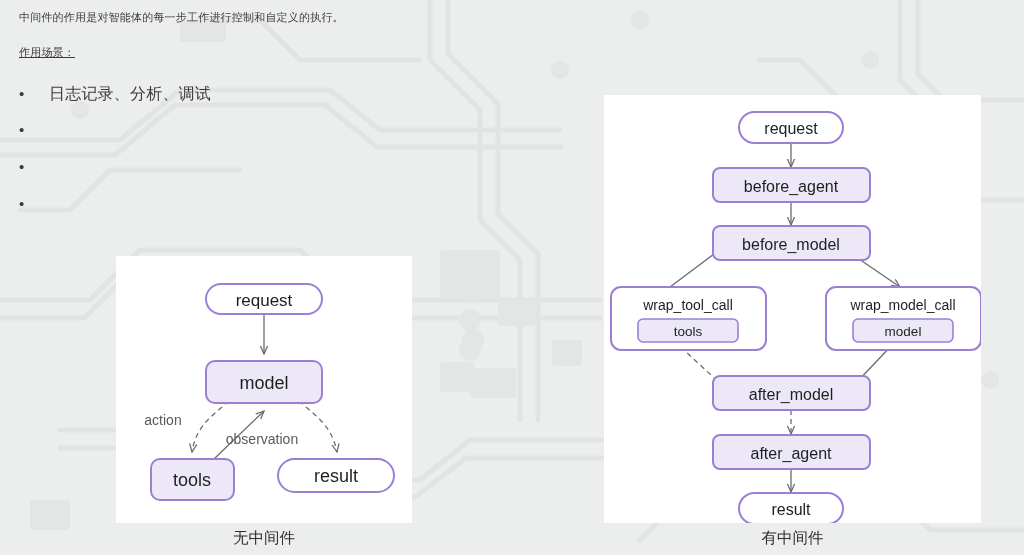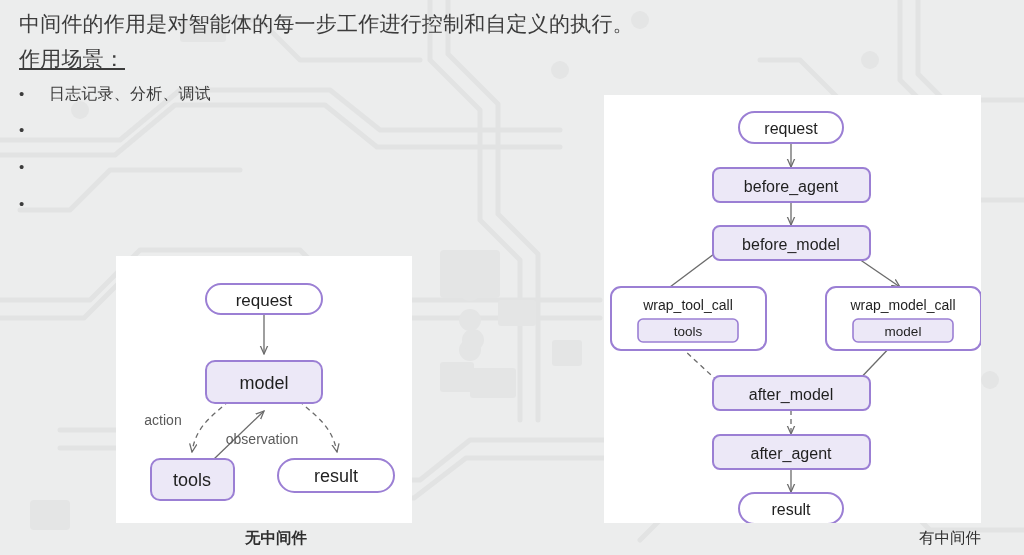--- a/index.html
+++ b/index.html
@@ -27,21 +27,21 @@
   #text-block {
     position: absolute;
     left: 0; top: 0;
     width: 620px;
     z-index: 2;
   }
   .lead-line {
     position: absolute;
     left: 19px;
     color: #3c3c3c;
-    font-size: 21px;
+    font-size: 11px;
     letter-spacing: 0.2px;
     white-space: nowrap;
   }
   #lead-1 { top: 10px; }
   #lead-2 { top: 45px; text-decoration: underline; }
 
   .bullet-row {
     position: absolute;
     left: 19px;
     display: flex;
@@ -74,22 +74,22 @@
   .panel svg { display: block; width: 100%; height: 100%; }
 
   .caption {
     position: absolute;
     z-index: 2;
     color: #2e2e2e;
     font-size: 15.5px;
     text-align: center;
     white-space: nowrap;
   }
-  #caption-left  { left: 128px; top: 528px; width: 296px; font-weight: bold; }
-  #caption-right { left: 604px; top: 528px; width: 377px; text-align: right; }
+  #caption-left  { left: 116px; top: 528px; width: 296px; }
+  #caption-right { left: 604px; top: 528px; width: 377px; }
 
   
   .ntxt {
     font-family: "Liberation Sans", "DejaVu Sans", sans-serif;
     fill: #1f1f1f;
     text-anchor: middle;
     dominant-baseline: central;
   }
   .etxt {
     font-family: "Liberation Sans", "DejaVu Sans", sans-serif;

